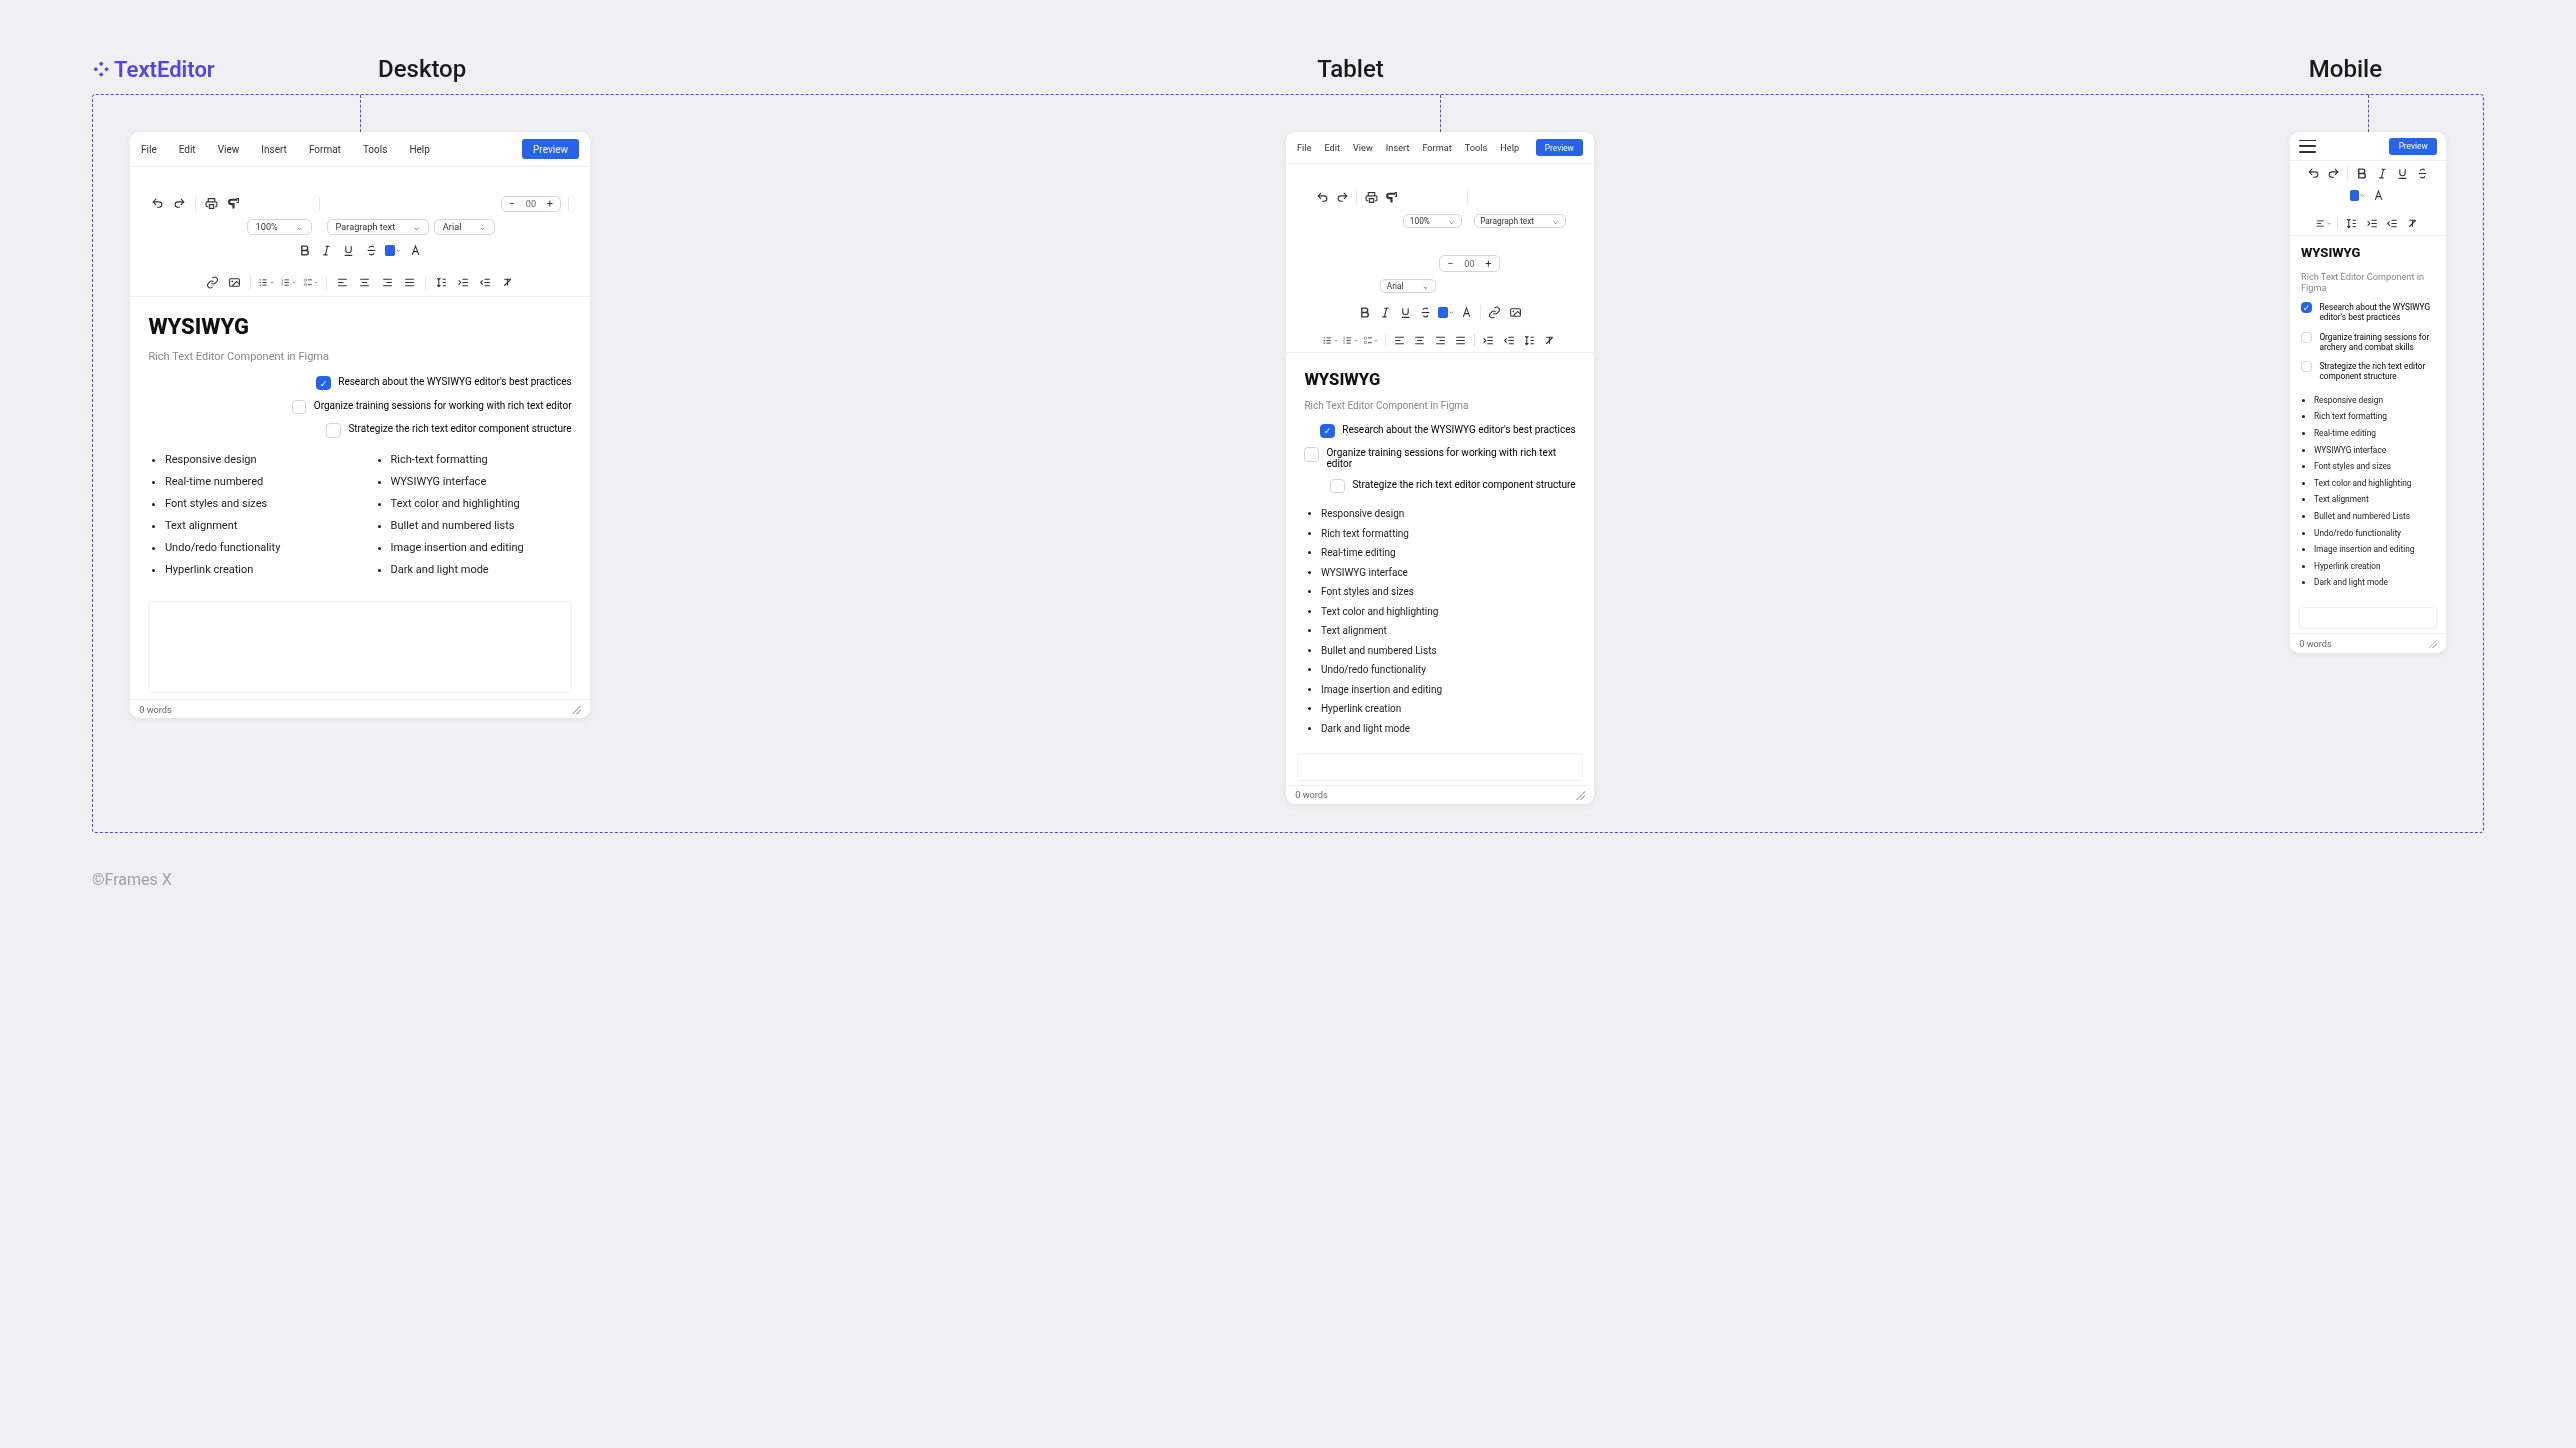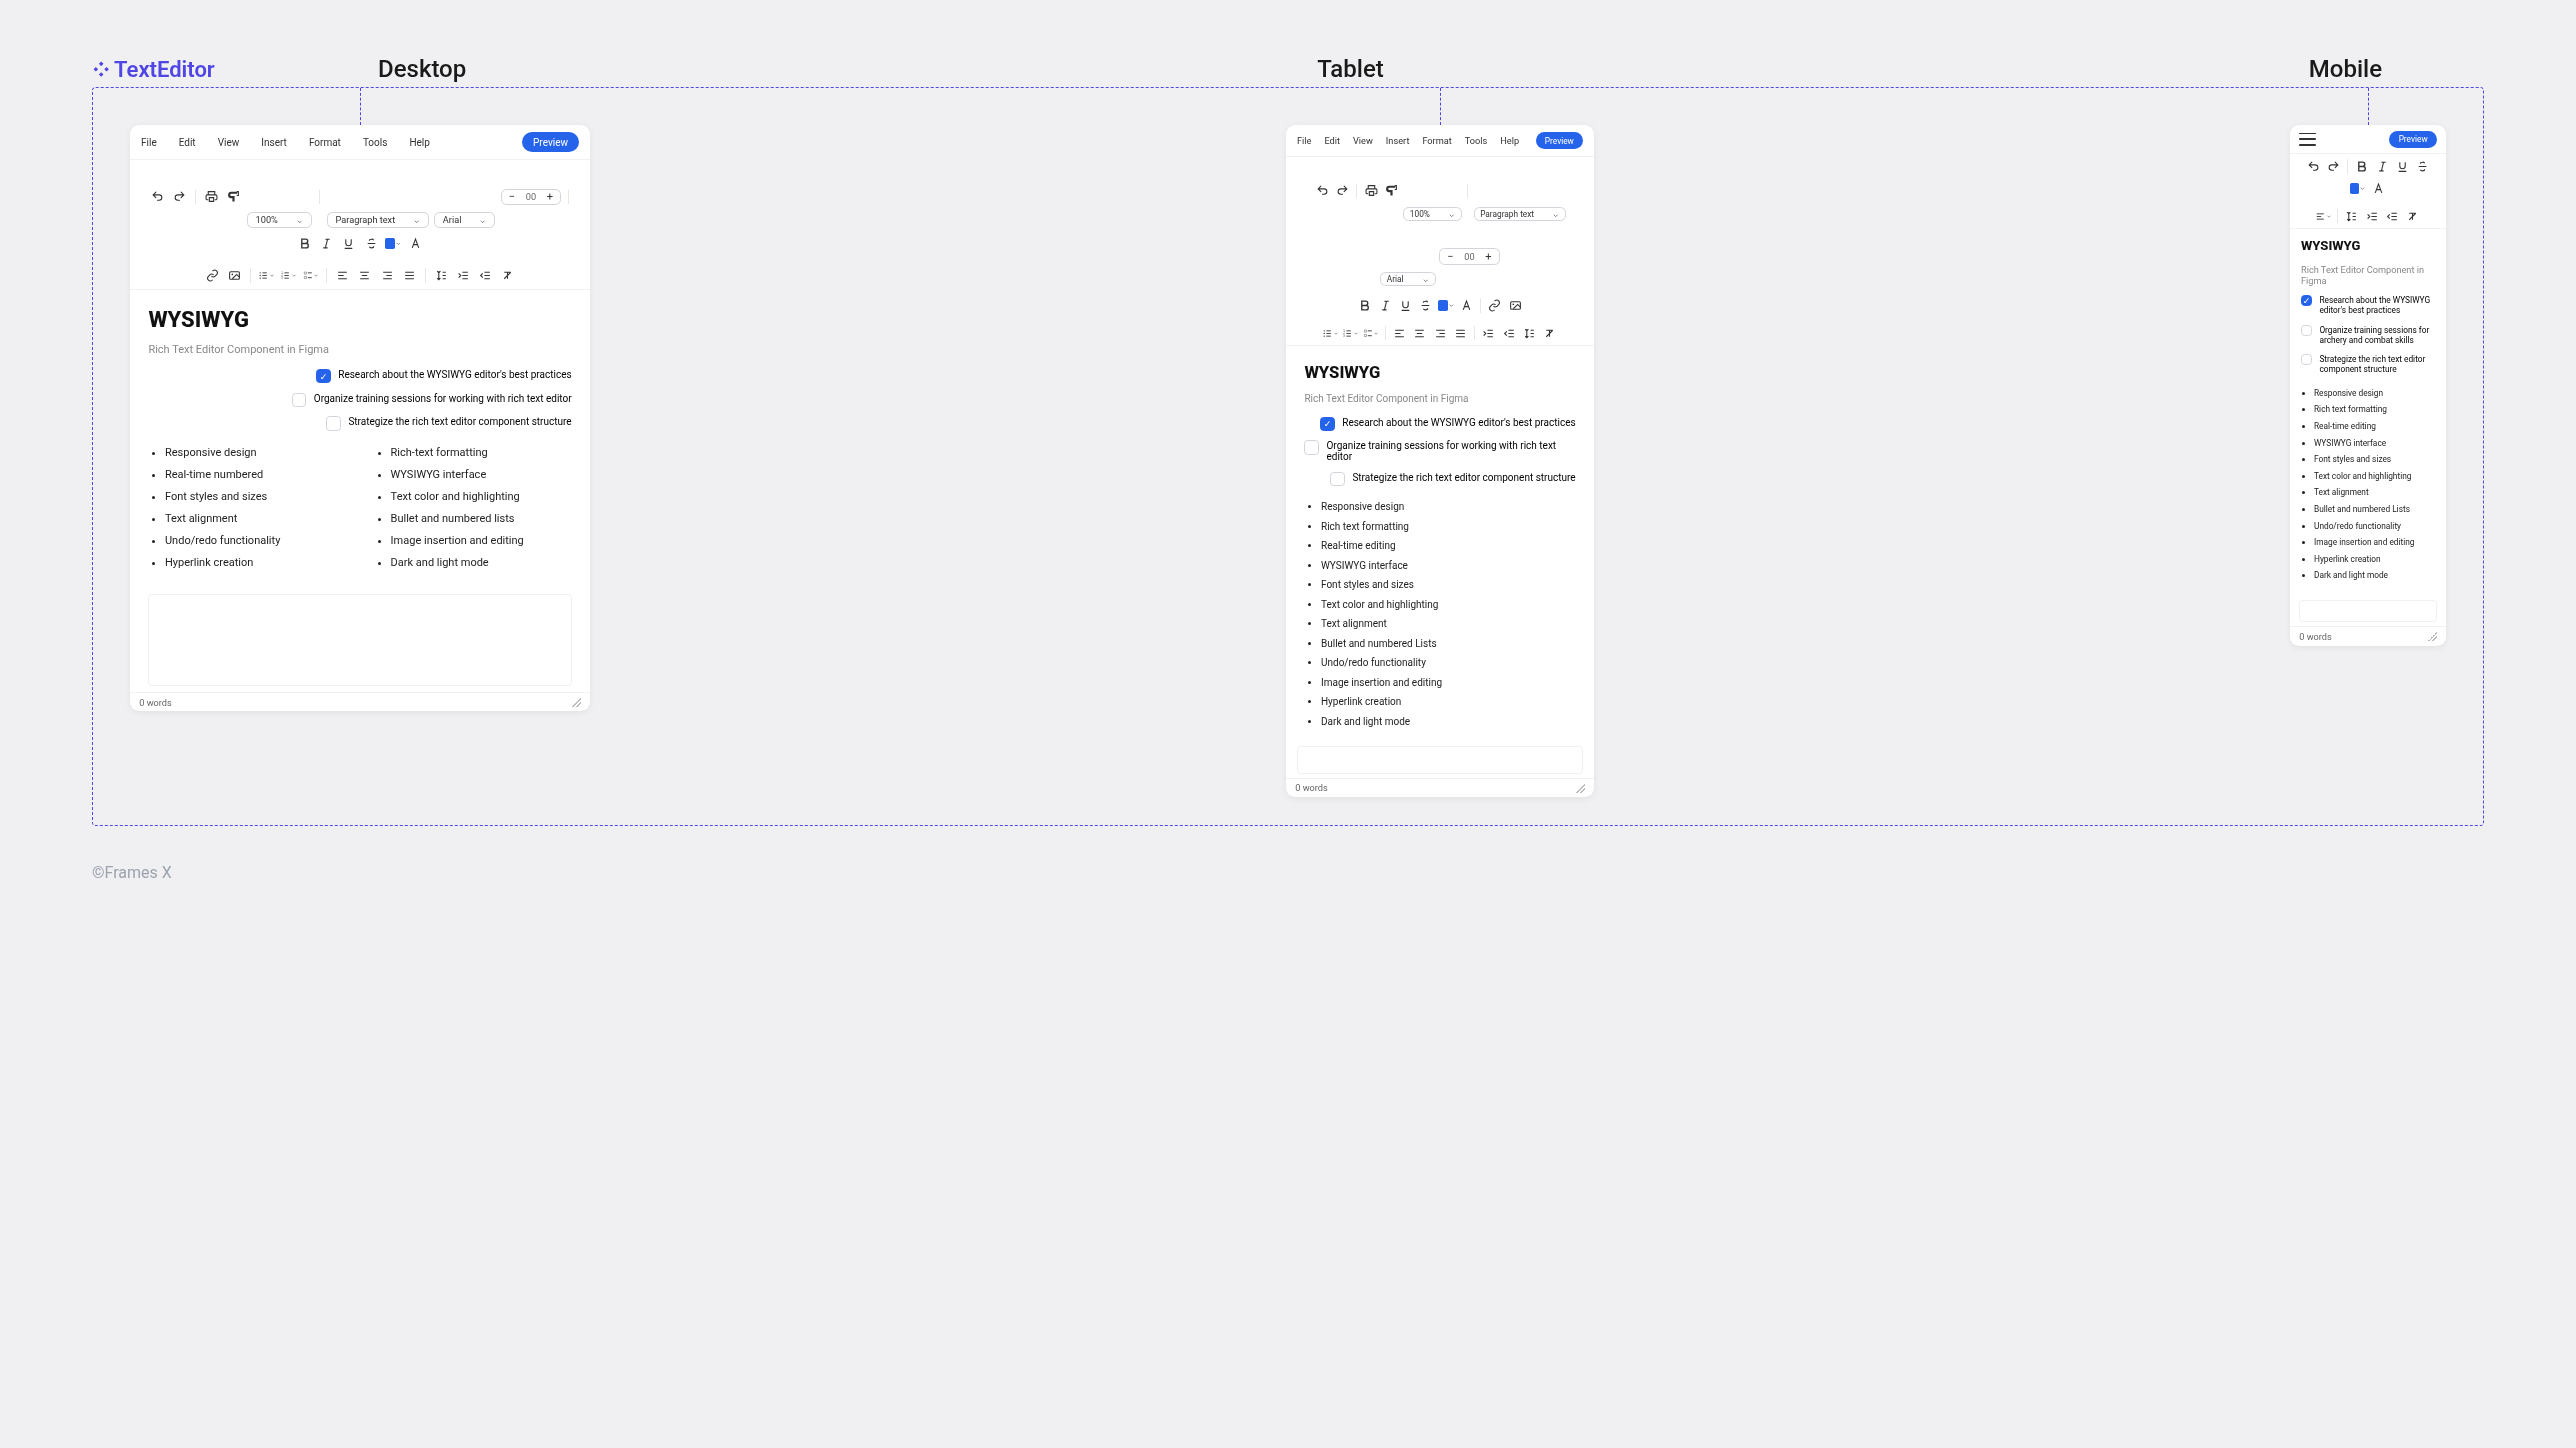--- a/index.html
+++ b/index.html
@@ -1,38 +1,38 @@
 <!DOCTYPE html>
 <html style="font-size:14.7px"><head>
 <meta charset="utf-8">
 <style>
 * { margin:0; padding:0; box-sizing:border-box; font-family:-apple-system,BlinkMacSystemFont,"Segoe UI",Roboto,sans-serif; }
 body { background:#f0f0f2; padding:55px 92px; min-width:2576px; }
-.header-row { display:flex; align-items:center; margin-bottom:4px; position:relative; }
+.header-row { display:flex; align-items:center; margin-bottom:11px; position:relative; }
 .brand { color:#4f46e5; font-weight:600; font-size:22px; display:flex; align-items:center; gap:3.7px; position:absolute; left:0; }
 .brand-icon svg { display:block; }
 .viewport-labels { display:flex; width:100%; justify-content:space-between; padding:0 28px; }
 .vp-label { font-size:24px; color:#1a1a1a; font-weight:500; text-align:right; flex:none; }
 .vp-desk { margin-left:258px; }
 .vp-tab  { margin-left:auto; margin-right:auto; transform:translateX(-37px);}
 .vp-mob  { margin-right:74px; }
 .stage { border:1.8px dashed #4f46e5; border-radius:3.7px; padding:37px 37px 28px; display:flex; gap:55px; align-items:flex-start; justify-content:space-between; position:relative; }
 
 .panel { background:#fff; border-radius:9.2px; box-shadow:0 1.8px 7.4px rgba(0,0,0,0.06); position:relative; display:flex; flex-direction:column; }
 .panel-desktop { width:460px; }
 .panel-tablet  { width:308px; }
 .panel-mobile  { width:156px; }
 .panel-dash { position:absolute; top:-37px; left:50%; height:37px; border-left:1.8px dashed #4f46e5; }
 
 .menubar { display:flex; align-items:center; border-bottom:0.9px solid #eef0f3; padding:7px 11px; }
 .menubar-items { display:flex; gap:22px; font-size:10px; color:#333; }
 .menubar-mobile { padding:5.5px 9.2px; }
 .burger { width:16.6px; height:13px; display:flex; flex-direction:column; justify-content:space-between; }
 .burger span { height:1.8px; background:#333; border-radius:0.9px; }
-.preview-btn { margin-left:auto; background:#2563eb; color:#fff; font-size:10px; padding:4.6px 11px; border-radius:10px; border:none; cursor:pointer; }
+.preview-btn { margin-left:auto; background:#2563eb; color:#fff; font-size:10px; padding:4.6px 11px; border-radius:3px; border:none; cursor:pointer; }
 .preview-btn.sm { font-size:8.3px; padding:3.7px 9.2px; }
 
 .toolbar { border-bottom:0.9px solid #eef0f3; padding:5.5px 11px; display:flex; flex-wrap:wrap; gap:7.4px 5.5px; align-items:center; justify-content:center; }
 .toolbar.tight { padding:3.7px 7.4px; gap:5.5px 3.7px; }
 .tbtn { width:16.6px; height:16.6px; display:flex; align-items:center; justify-content:center; cursor:pointer; color:#333; }
 .tbtn svg { width:13px; height:13px; }
 .sep { width:0.9px; height:14.7px; background:#e5e7eb; margin:0 1.8px; }
 .pill { border:0.9px solid #d1d5db; border-radius:5.5px; padding:1.8px 7.4px; font-size:9.2px; color:#333; display:flex; align-items:flex-end; gap:18px; cursor:pointer;margin-top:46px; }
 .pill.sm { font-size:8.3px; padding:0.9px 5.5px; }
 .chev { width:7.4px; height:7.4px; }

